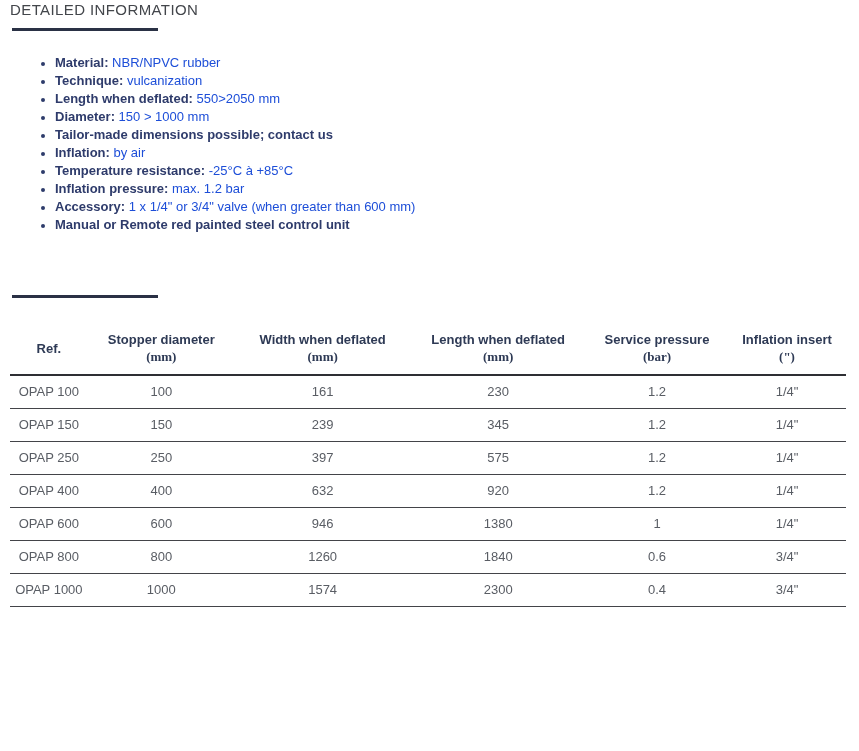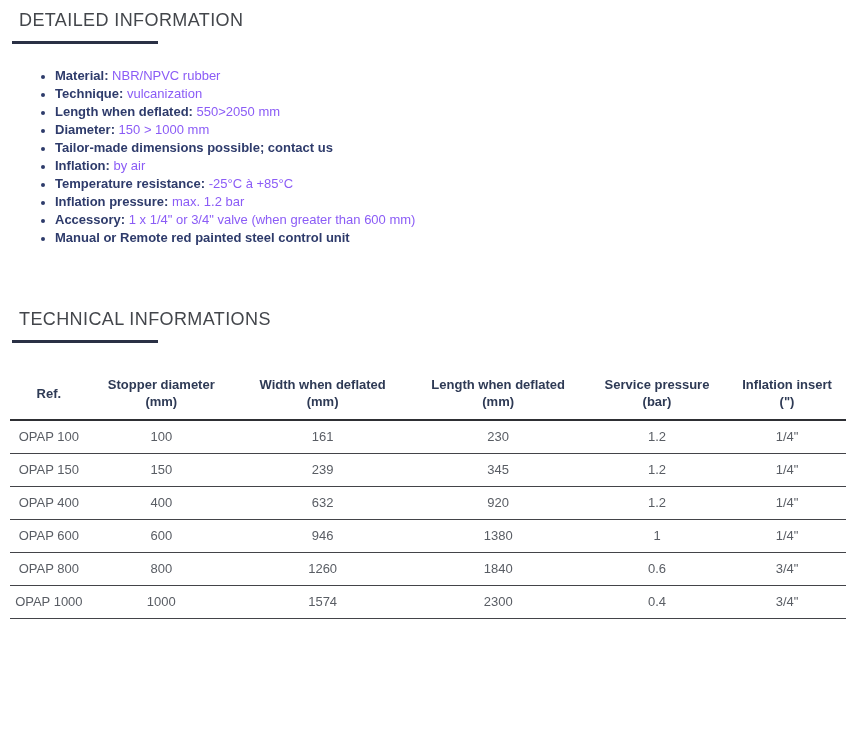--- a/index.html
+++ b/index.html
@@ -6,23 +6,23 @@
   html, body {
     margin: 0; padding: 0;
     background: #ffffff;
     width: 859px; height: 751px;
     overflow: hidden;
     font-family: "Liberation Sans", sans-serif;
   }
   .page { padding: 0 10px; }
 
   .section-title {
-    margin: 9px;
+    margin: 0;
     padding-top: 1px;
-    font-size: 18px;
+    font-size: 15px;
     font-weight: 400;
     letter-spacing: 0.4px;
     color: #43464b;
   }
   .title-underline {
     width: 146px; height: 3px;
     background: #2a3145;
     margin: 10px 0 0 2px;
   }
 
@@ -32,42 +32,42 @@
     padding: 0 0 0 45px;
     list-style: disc;
   }
   .spec-list li {
     font-size: 13px;
     line-height: 18px;
     color: #5c6677;
   }
   .spec-list li::marker { color: #2e3b6b; font-size: 12px; }
   .spec-list .lbl { font-weight: 700; color: #2e3b6b; }
-  .spec-list .val { color: #8b5cf6; }
+  .spec-list .val { color: #1d4ed8; }
 
   .tech-section { margin-top: 61px; }
 
   
   table.tech-table {
     margin-top: 27px;
     width: 836px;
     border-collapse: collapse;
     table-layout: fixed;
   }
   .tech-table thead th {
     font-size: 13px;
     font-weight: 700;
     color: #2e3a55;
     text-align: center;
     vertical-align: middle;
     line-height: 17px;
     padding: 6px 4px 9px 4px;
     border-bottom: 2px solid #2e2f34;
   }
-  .tech-table thead th .l2 { display: block; font-weight: 700; }
+  .tech-table thead th .l2 { display: block; font-weight: 700; font-family: Liberation Serif, serif; }
   .tech-table tbody td {
     font-size: 13px;
     color: #595d64;
     text-align: center;
     vertical-align: middle;
     padding: 8px 4px;
     line-height: 16px;
     border-bottom: 1px solid #434449;
   }
 </style>
@@ -87,21 +87,20 @@
         <li><span class="lbl">Tailor-made dimensions possible; contact us</span><span class="val"></span></li>
         <li><span class="lbl">Inflation:</span><span class="val"> by air</span></li>
         <li><span class="lbl">Temperature resistance:</span><span class="val"> -25°C à +85°C</span></li>
         <li><span class="lbl">Inflation pressure:</span><span class="val"> max. 1.2 bar</span></li>
         <li><span class="lbl">Accessory:</span><span class="val"> 1 x 1/4" or 3/4" valve (when greater than 600 mm)</span></li>
         <li><span class="lbl">Manual or Remote red painted steel control unit</span><span class="val"></span></li>
       </ul>
   </section>
 
   <section class="tech-section">
-    <h2 class="section-title">TECHNICAL INFORMATIONS</h2>
     <div class="title-underline"></div>
 
     <table class="tech-table">
       <colgroup>
         <col style="width:9.3%">
         <col style="width:17.6%">
         <col style="width:21%">
         <col style="width:21%">
         <col style="width:17%">
         <col style="width:14.1%">
@@ -123,20 +122,28 @@
             <td>161</td>
             <td>230</td>
             <td>1.2</td>
             <td>1/4"</td>
           </tr>
           <tr>
             <td>OPAP 150</td>
             <td>150</td>
             <td>239</td>
             <td>345</td>
+            <td>1.2</td>
+            <td>1/4"</td>
+          </tr>
+          <tr>
+            <td>OPAP 250</td>
+            <td>250</td>
+            <td>397</td>
+            <td>575</td>
             <td>1.2</td>
             <td>1/4"</td>
           </tr>
           <tr>
             <td>OPAP 400</td>
             <td>400</td>
             <td>632</td>
             <td>920</td>
             <td>1.2</td>
             <td>1/4"</td>

